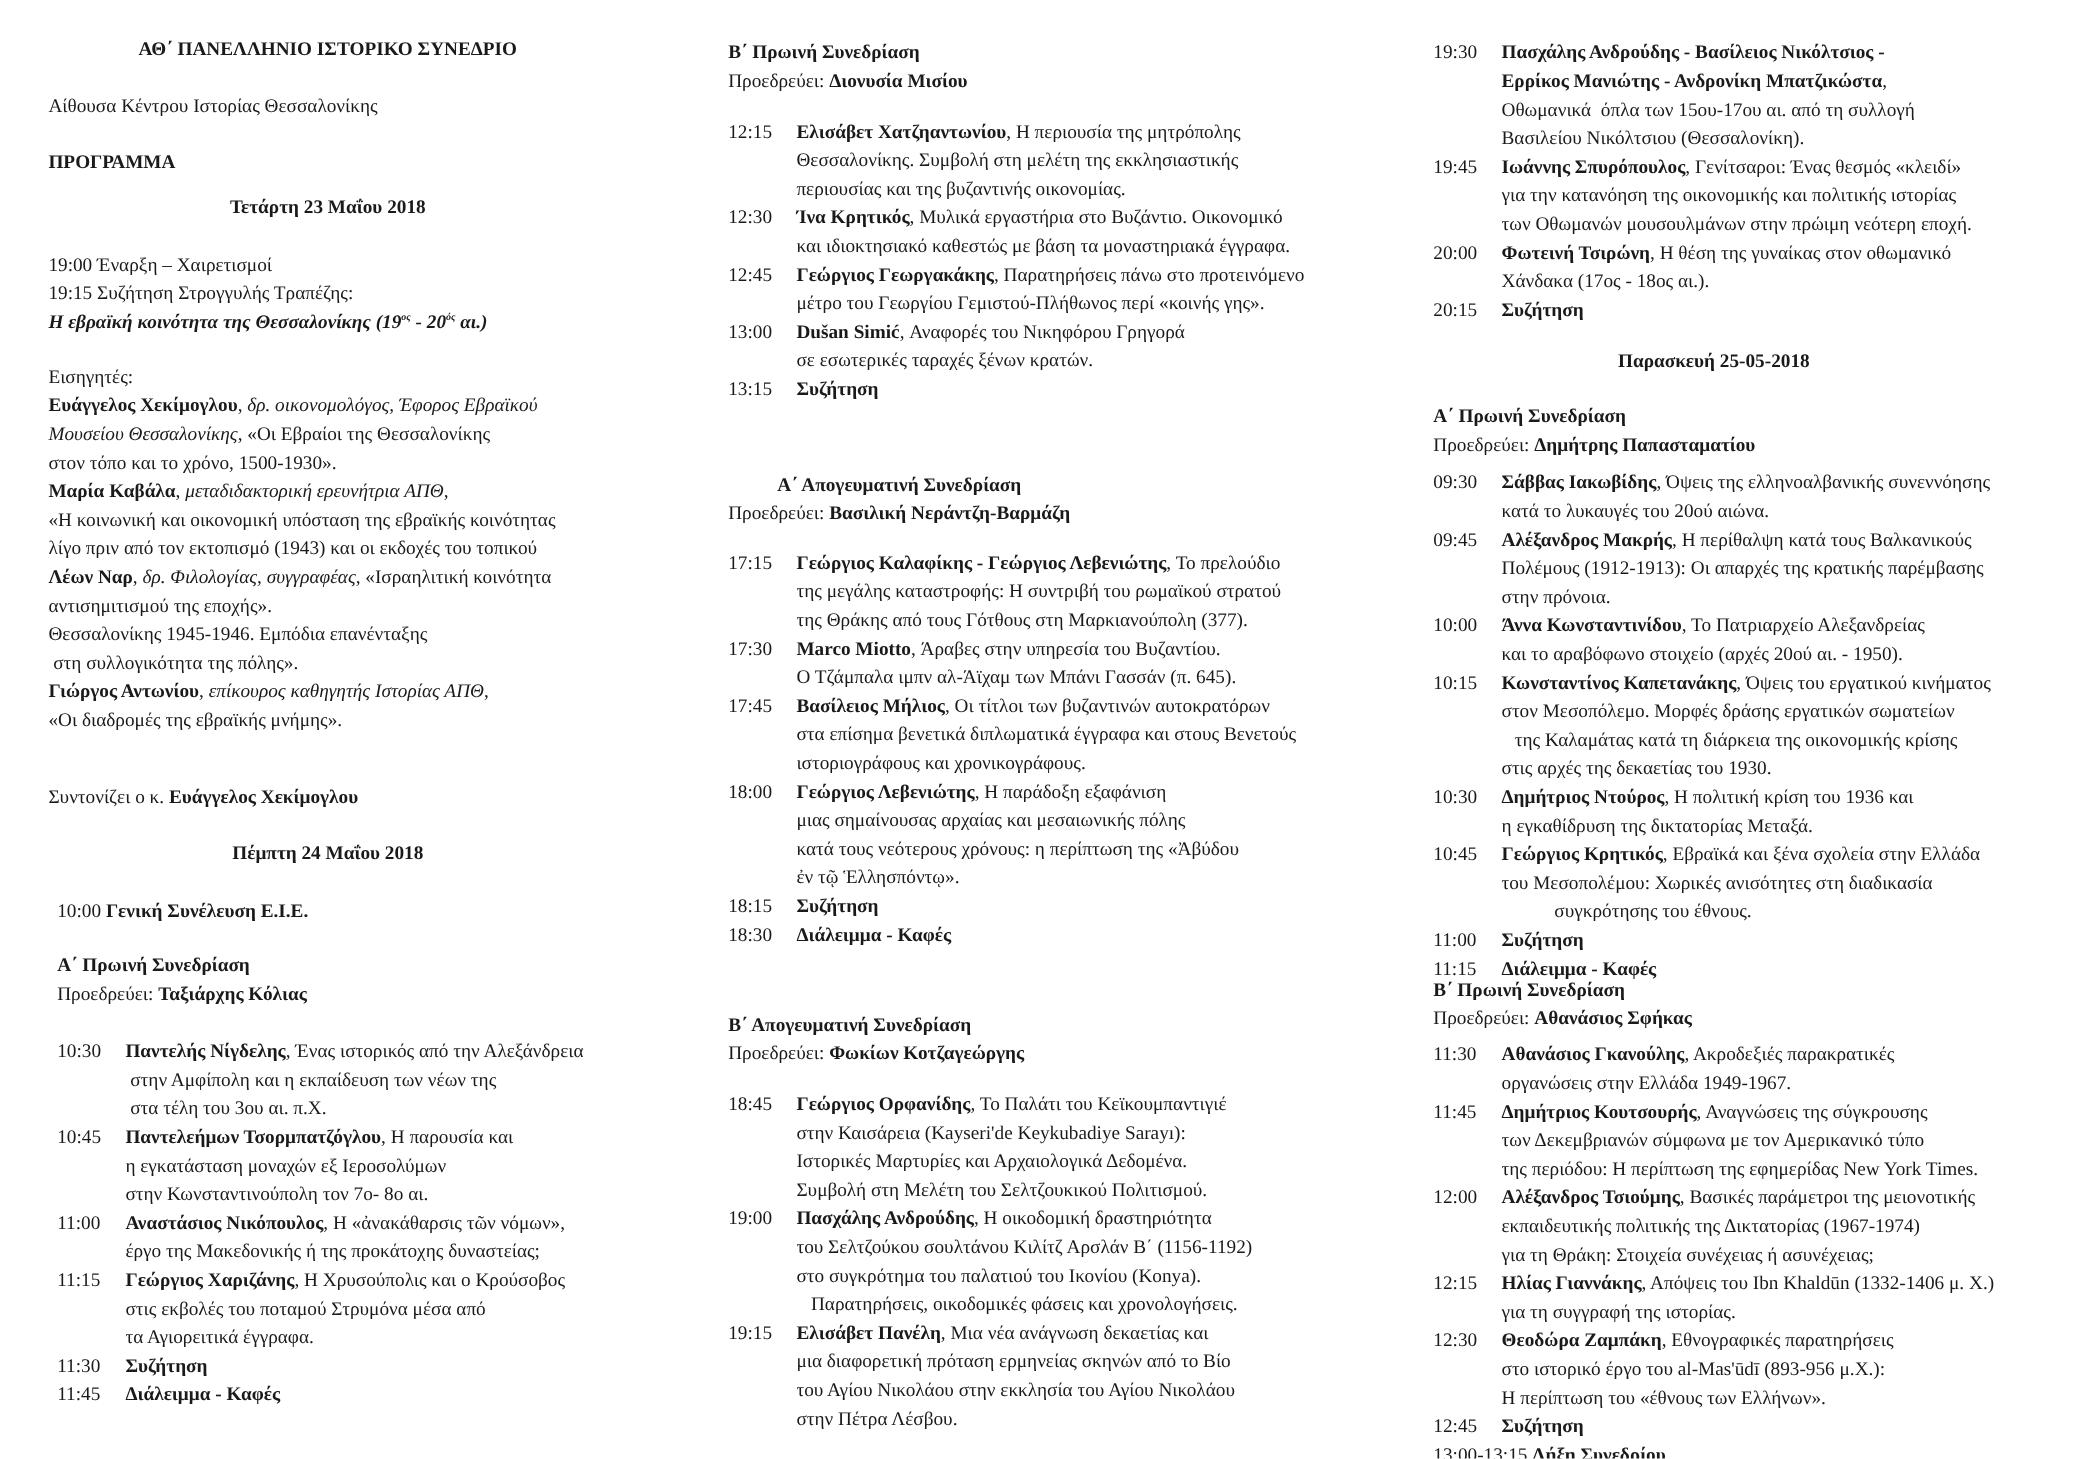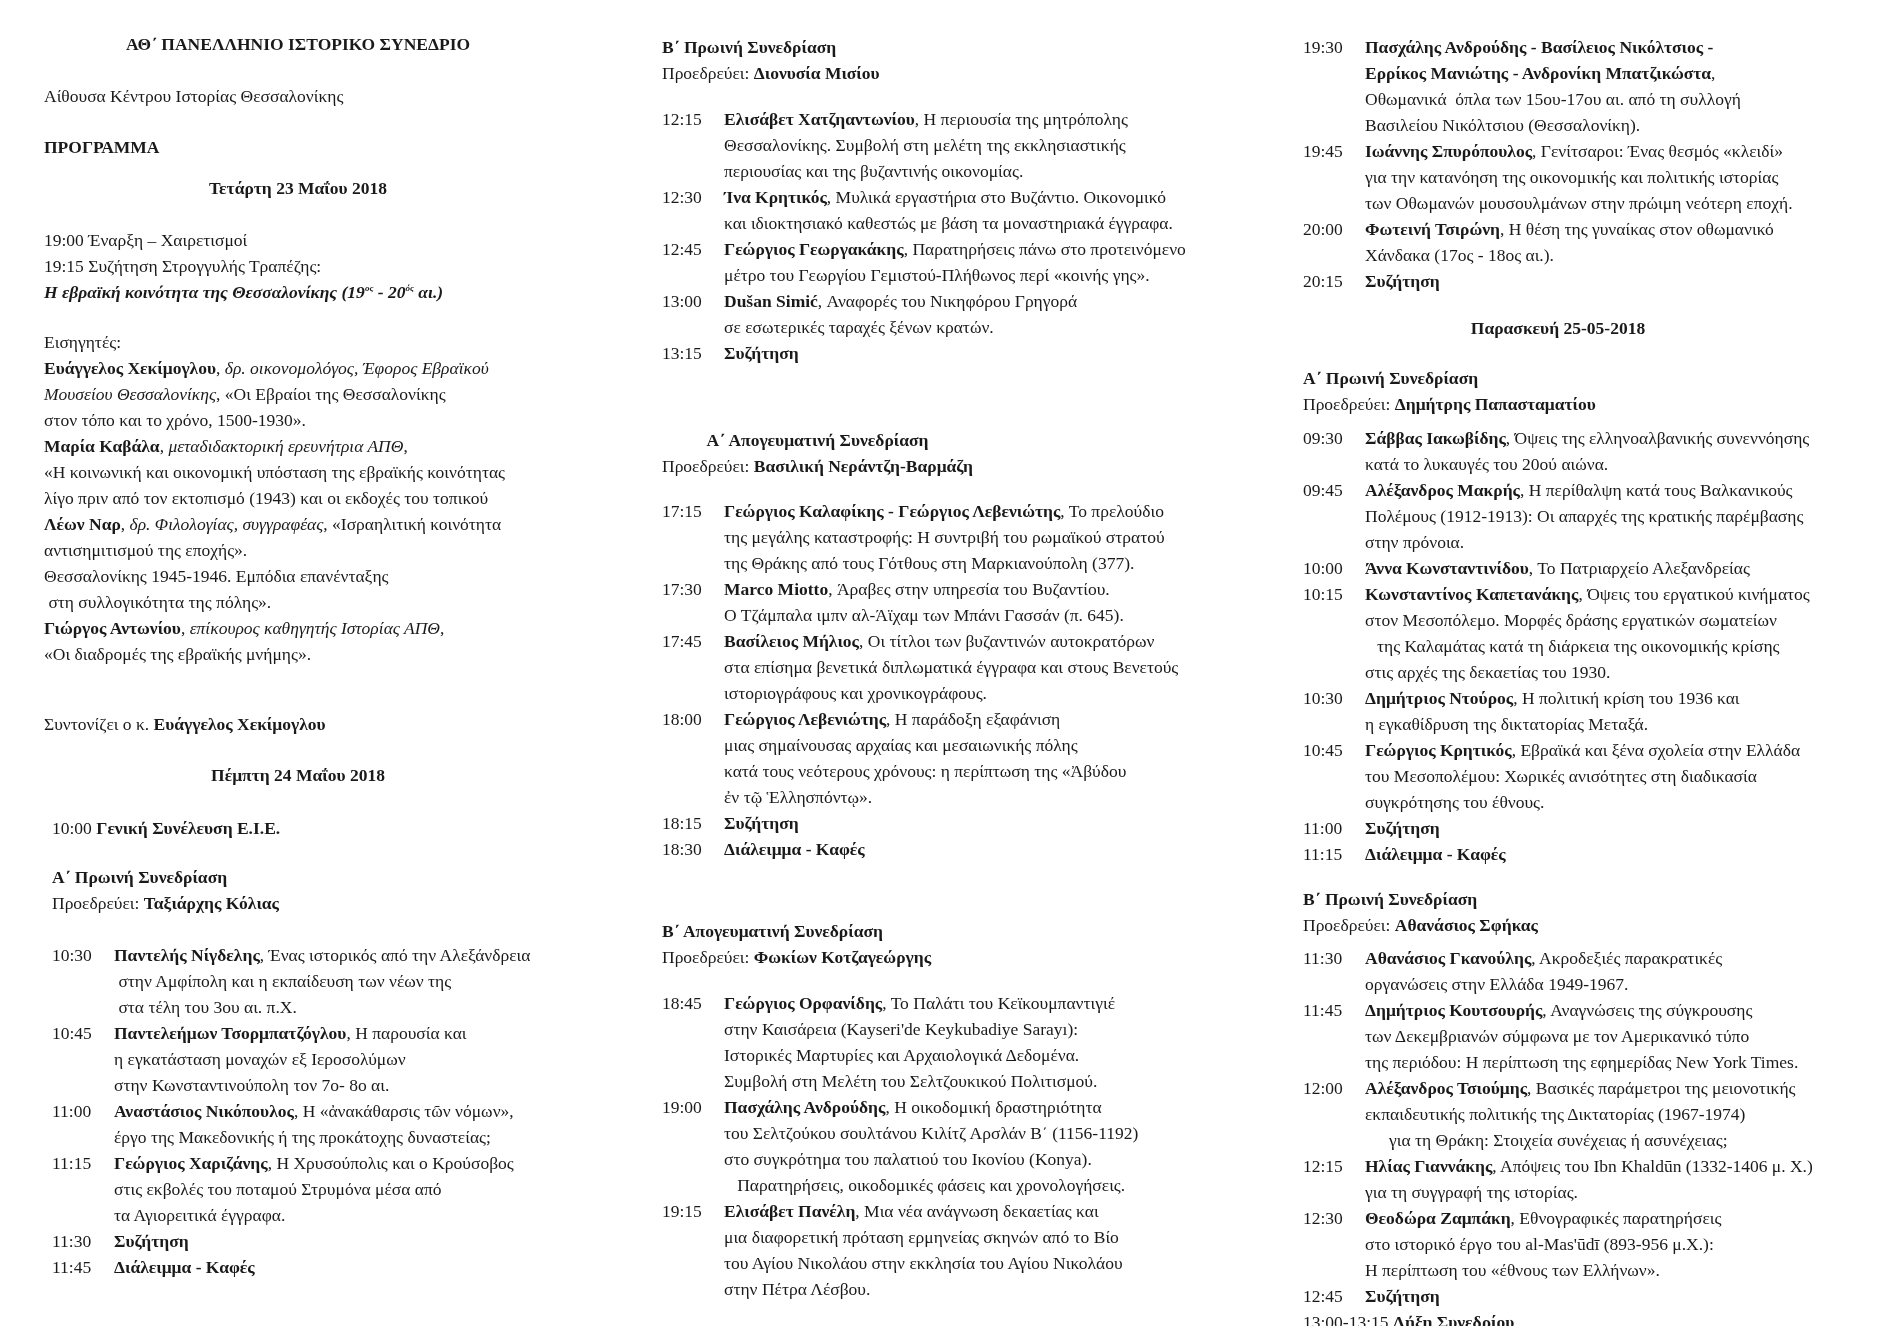--- a/index.html
+++ b/index.html
@@ -294,20 +294,21 @@
         <span class="body">
           <span class="l"><span class="b">Αλέξανδρος Μακρής</span><span>, Η περίθαλψη κατά τους Βαλκανικούς</span></span>
           <span class="l cont" style="white-space: pre;">Πολέμους (1912-1913): Οι απαρχές της κρατικής παρέμβασης</span>
           <span class="l cont" style="white-space: pre;">στην πρόνοια.</span>
         </span>
       </div>
       <div class="entry">
         <span class="time">10:00</span>
         <span class="body">
           <span class="l"><span class="b">Άννα Κωνσταντινίδου</span><span>, Το Πατριαρχείο Αλεξανδρείας</span></span>
+          <span class="l cont" style="white-space: pre;">και το αραβόφωνο στοιχείο (αρχές 20ού αι. - 1950).</span>
         </span>
       </div>
       <div class="entry">
         <span class="time">10:15</span>
         <span class="body">
           <span class="l"><span class="b">Κωνσταντίνος Καπετανάκης</span><span>, Όψεις του εργατικού κινήματος</span></span>
           <span class="l cont" style="white-space: pre;">στον Μεσοπόλεμο. Μορφές δράσης εργατικών σωματείων</span>
           <span class="l cont" style="white-space: pre; margin-left: 12px;">της Καλαμάτας κατά τη διάρκεια της οικονομικής κρίσης</span>
           <span class="l cont" style="white-space: pre;">στις αρχές της δεκαετίας του 1930.</span>
         </span>
@@ -317,21 +318,21 @@
         <span class="body">
           <span class="l"><span class="b">Δημήτριος Ντούρος</span><span>, Η πολιτική κρίση του 1936 και</span></span>
           <span class="l cont" style="white-space: pre;">η εγκαθίδρυση της δικτατορίας Μεταξά.</span>
         </span>
       </div>
       <div class="entry">
         <span class="time">10:45</span>
         <span class="body">
           <span class="l"><span class="b">Γεώργιος Κρητικός</span><span>, Εβραϊκά και ξένα σχολεία στην Ελλάδα</span></span>
           <span class="l cont" style="white-space: pre;">του Μεσοπολέμου: Χωρικές ανισότητες στη διαδικασία</span>
-          <span class="l cont" style="white-space: pre;">συγκρότησης του έθνους.</span>
+          <span class="l cont" style="white-space: pre; margin-left: 48px;">συγκρότησης του έθνους.</span>
         </span>
       </div>
       <div class="entry">
         <span class="time">11:00</span>
         <span class="body">
           <span class="l"><span class="b">Συζήτηση</span></span>
         </span>
       </div>
       <div class="entry">
         <span class="time">11:15</span>
@@ -359,21 +360,21 @@
           <span class="l"><span class="b">Δημήτριος Κουτσουρής</span><span>, Αναγνώσεις της σύγκρουσης</span></span>
           <span class="l cont" style="white-space: pre;">των Δεκεμβριανών σύμφωνα με τον Αμερικανικό τύπο</span>
           <span class="l cont" style="white-space: pre;">της περιόδου: Η περίπτωση της εφημερίδας New York Times.</span>
         </span>
       </div>
       <div class="entry">
         <span class="time">12:00</span>
         <span class="body">
           <span class="l"><span class="b">Αλέξανδρος Τσιούμης</span><span>, Βασικές παράμετροι της μειονοτικής</span></span>
           <span class="l cont" style="white-space: pre;">εκπαιδευτικής πολιτικής της Δικτατορίας (1967-1974)</span>
-          <span class="l cont" style="white-space: pre; margin-left: 24px;">για τη Θράκη: Στοιχεία συνέχειας ή ασυνέχειας;</span>
+          <span class="l cont" style="white-space: pre;">για τη Θράκη: Στοιχεία συνέχειας ή ασυνέχειας;</span>
         </span>
       </div>
       <div class="entry">
         <span class="time">12:15</span>
         <span class="body">
           <span class="l"><span class="b">Ηλίας Γιαννάκης</span><span>, Απόψεις του Ibn Khaldūn (1332-1406 μ. Χ.)</span></span>
           <span class="l cont" style="white-space: pre;">για τη συγγραφή της ιστορίας.</span>
         </span>
       </div>
       <div class="entry">

